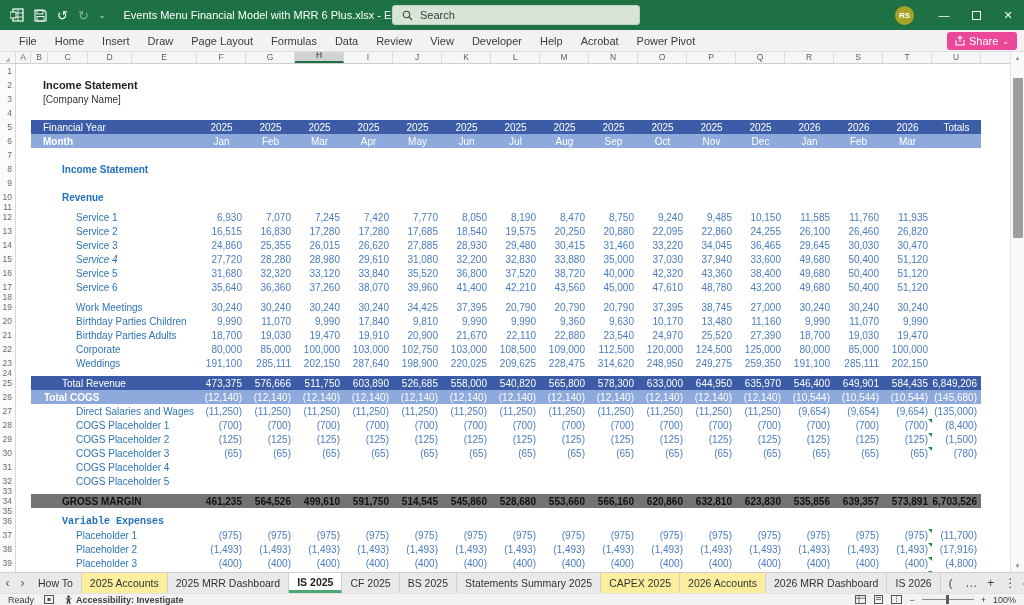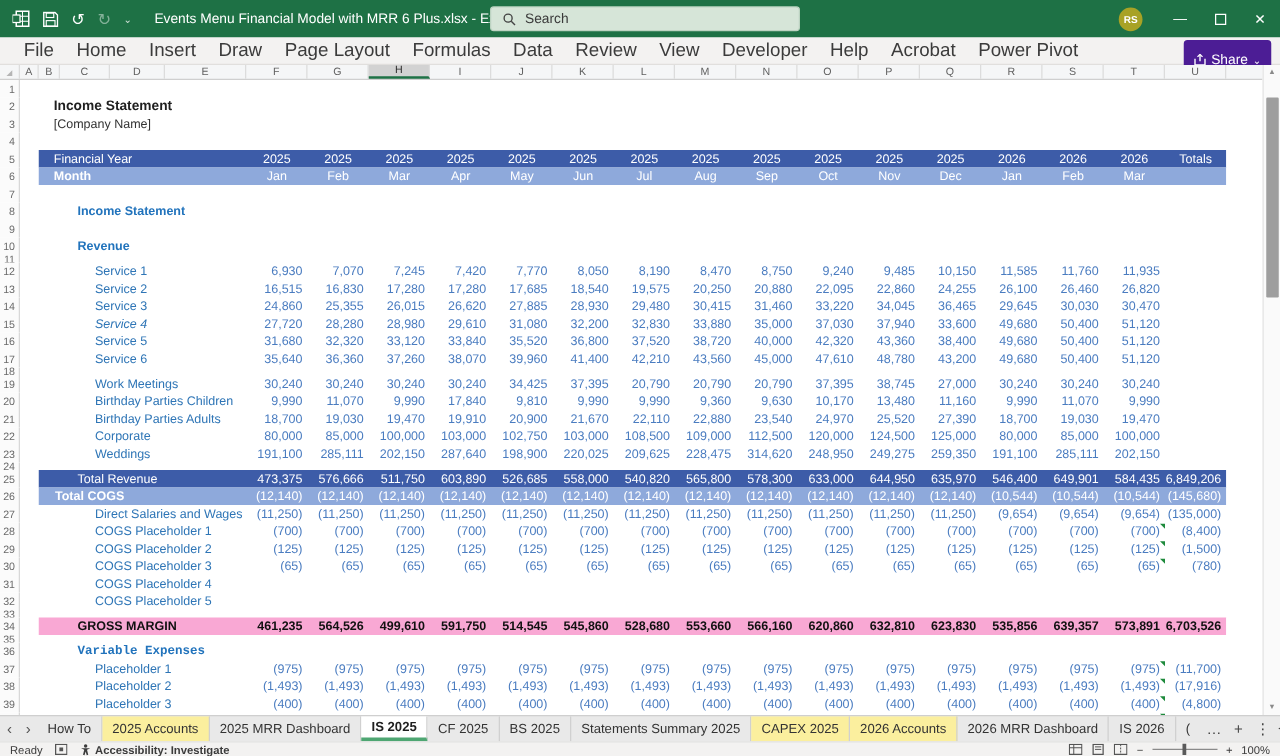--- a/index.html
+++ b/index.html
@@ -22,24 +22,24 @@
   .avatar { width:19px; height:19px; border-radius:50%; background:#a8a225;
     color:#fff; font-size:8px; font-weight:bold; display:flex; align-items:center;
     justify-content:center; margin-right:14px; }
   .winbtn { width:32px; height:100%; display:flex; align-items:center;
     justify-content:center; font-size:11px; color:#fff; }
   .maxbox { width:9px; height:9px; border:1px solid #fff; }
 
   
   .ribbon { height:22px; background:#f3f2f1; border-bottom:1px solid #e1dfdd;
     display:flex; align-items:center; padding-left:10px; position:relative; }
-  .rtab { font-size:15px; color:#3b3b3b; padding:0 9px; height:100%;
+  .rtab { font-size:11px; color:#3b3b3b; padding:0 9px; height:100%;
     display:flex; align-items:center; }
-  .share-btn { position:absolute; right:7px; top:2px; height:32px;
-    background:#4c1d95; color:#fff; border-radius:3px; padding:0 8px;
+  .share-btn { position:absolute; right:7px; top:2px; height:18px;
+    background:#ec4899; color:#fff; border-radius:3px; padding:0 8px;
     font-size:11px; display:flex; align-items:center; gap:4px; }
   .share-caret { font-size:8px; }
 
   
   .sheetarea { position:relative; height:520px; background:#fff; }
   .colheads { height:12px; display:flex; background:#f5f6f7;
     border-bottom:1px solid #cfcfcf; width:1010px; }
   .ch { border-right:1px solid #dcdcdc; font-size:8.5px; color:#5f5f5f;
     display:flex; align-items:flex-end; justify-content:center; flex-shrink:0;
     padding-bottom:1px; }
@@ -67,21 +67,21 @@
   .k-title .lblcell { font-weight:bold; color:#1f1f1f; font-size:11px; }
   .k-subtitle .lblcell { color:#333; }
   .k-section .lblcell { color:#2173bc; font-weight:bold; }
   .k-item .lblcell { color:#2e75b6; }
   .k-item .v { color:#4a7cc0; }
   .k-band-dark .bandwrap { background:#3d5ca8; }
   .k-band-dark .lblcell, .k-band-dark .v { color:#fff; font-weight:normal; }
   .k-band-mid .bandwrap { background:#8ea9db; }
   .k-band-mid .lblcell { color:#fff; font-weight:bold; }
   .k-band-mid .v { color:#fff; }
-  .k-gross .bandwrap { background:#f9a8d4; }
+  .k-gross .bandwrap { background:#737373; }
   .k-gross .lblcell { color:#111; font-weight:bold; }
   .k-gross .v { color:#111; font-weight:600; }
   .flagged::after { content:""; position:absolute; top:1px; right:0;
     border-top:4px solid #1e8a3c; border-left:4px solid transparent; }
 
   
   .vscroll { position:absolute; top:0; right:0; width:14px; height:520px;
     background:#fafafa; border-left:1px solid #e3e3e3; display:flex;
     flex-direction:column; align-items:center; }
   .vs-arrow { font-size:6px; color:#8a8a8a; height:12px; display:flex;

